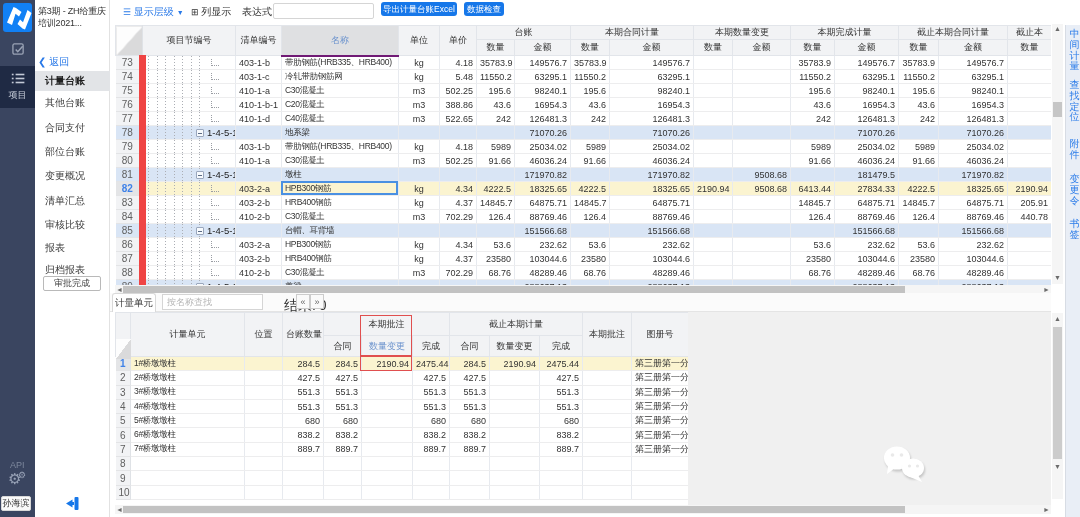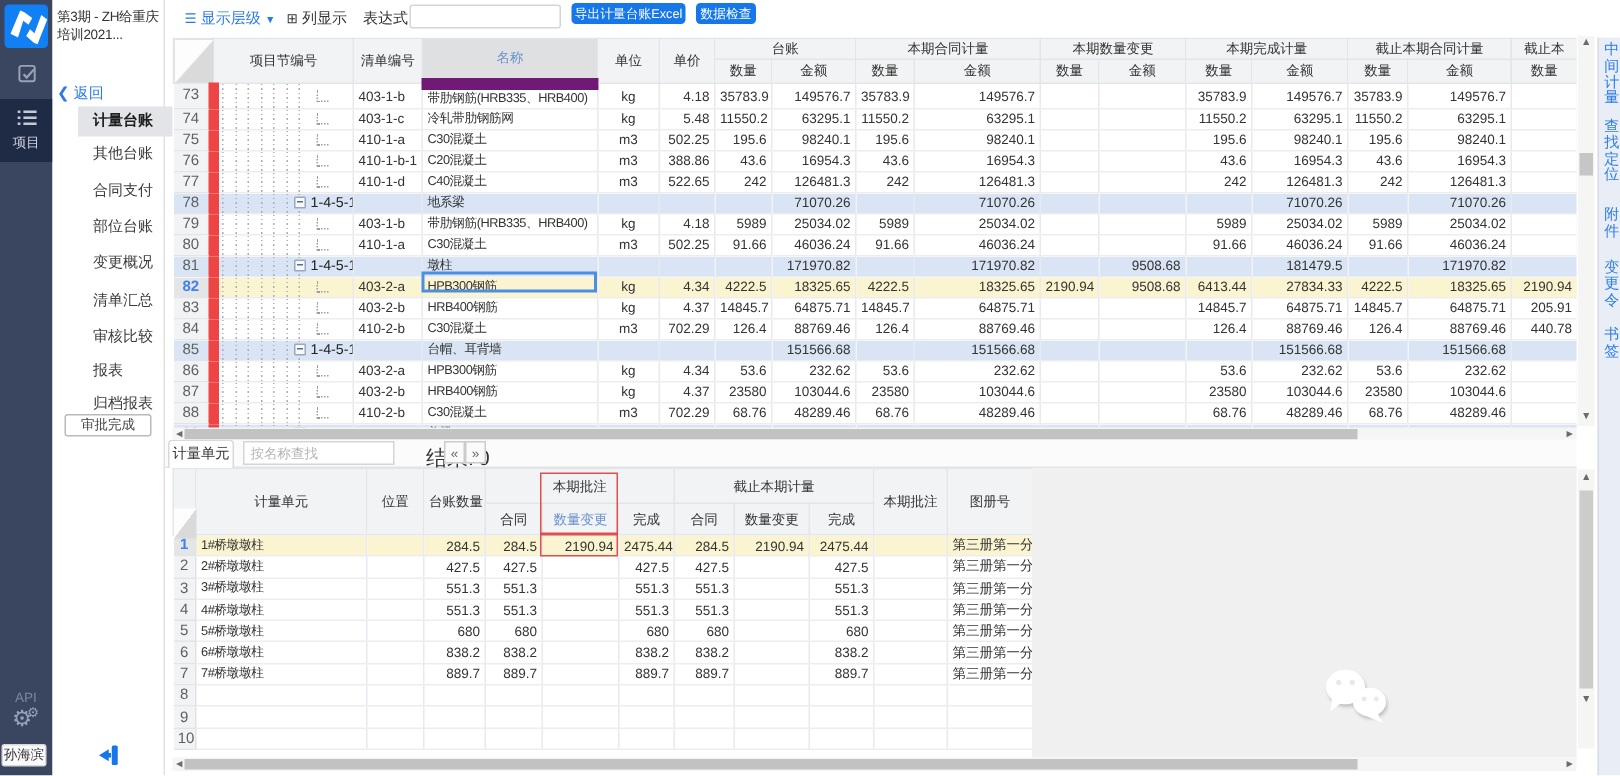--- a/index.html
+++ b/index.html
@@ -15,21 +15,21 @@
 #icoList { left:11px; top:73px; width:14px; height:11px; }
 #navSel .t { position:absolute; left:0; top:23px; width:35px; text-align:center; color:#cdd3de; font-size:9px; }
 #apiTxt { left:10px; top:444px; color:#7d879c; font-size:9px;margin-top:16px; }
 #gear { left:8px; top:469px; color:#8d97ab; font-size:14px; }
 #userTag { left:1px; top:496px; width:30px; height:15px; background:#fafafa; border:1px solid #d8d8d8; border-radius:2px; color:#333; font-size:9px; line-height:13px; text-align:center; }
 
 
 #menu { left:35px; top:0; width:75px; height:517px; background:#fff; border-right:1px solid #e2e2e2; }
 #projTitle { left:3px; top:5px; width:72px; color:#333; font-size:9px; line-height:12px; letter-spacing:-0.2px; }
 #backLink { left:3px; top:55px; color:#2979e8; font-size:10px; }
-.mi { position:absolute; left:17px; width:64px; height:20px; line-height:20px; padding-left:10px; color:#3c3c3c; font-size:10px; }
+.mi { position:absolute; left:0; width:75px; height:20px; line-height:20px; padding-left:10px; color:#3c3c3c; font-size:10px; }
 .mi.sel { background:#e2e4e7; color:#1f1f1f; font-weight:bold; }
 #btnDone { left:8px; top:276px; width:58px; height:15px; border:1px solid #b9b9b9; border-radius:2px; background:#fff; color:#444; font-size:9px; text-align:center; line-height:13px; }
 #collapseIco { left:30px; top:496px; width:15px; height:15px; }
 
 
 #toolbar { left:110px; top:0; width:970px; height:25px; background:#fff; }
 .tbBlue { color:#2979e8; }
 #tb1 { left:13px; top:5px; font-size:10px; }
 #tb2 { left:81px; top:5px; font-size:10px; color:#333; }
 #tbExprL { left:132px; top:5px; font-size:10px; color:#333; }
@@ -43,21 +43,21 @@
 table { border-collapse:collapse; table-layout:fixed; }
 #t1 { width:936px; }
 #t1 th, #t1 td, #t2 th, #t2 td { overflow:hidden; white-space:nowrap; padding:0 3px; font-weight:normal; }
 #t1 th { background:#f2f3f5; border:1px solid #e2e5ea; color:#333; font-size:9px; }
 #t1 td:nth-child(4), #t2 td:nth-child(2) { font-size:8.5px; letter-spacing:-0.3px; }
 #t1 td { border-right:1px solid #e7eaef; border-bottom:1px solid #ededee; font-size:9px; height:14px; }
 #t1 .num { text-align:right; }
 #t1 .rn { background:#f2f3f5; color:#606060; font-size:10px; text-align:center; border-right:7px solid #ef4444; border-bottom:1px solid #e3e4e6; }
 #t1 tr.grp td { background-color:#d9e5f5; }
 #t1 tr.ysel td { background-color:#fbf4d0; }
-#t1 th.nameh { background:#dfe0e2; color:#6a92cd; border-bottom:8px solid #701a75;margin-top:27px; }
+#t1 th.nameh { background:#dfe0e2; color:#6a92cd; border-bottom:2px solid #701a75;margin-top:27px; }
 .treecell { padding:0 !important; background-image:
  repeating-linear-gradient(to bottom, #abaeb4 0 1px, transparent 1px 3px),
  repeating-linear-gradient(to bottom, #abaeb4 0 1px, transparent 1px 3px),
  repeating-linear-gradient(to bottom, #abaeb4 0 1px, transparent 1px 3px),
  repeating-linear-gradient(to bottom, #abaeb4 0 1px, transparent 1px 3px),
  repeating-linear-gradient(to bottom, #abaeb4 0 1px, transparent 1px 3px),
  repeating-linear-gradient(to bottom, #abaeb4 0 1px, transparent 1px 3px),
  repeating-linear-gradient(to bottom, #abaeb4 0 1px, transparent 1px 3px);
  background-size:1px 100%;
  background-position:2px 0,10.5px 0,19px 0,27.5px 0,36px 0,44.5px 0,53px 0;

